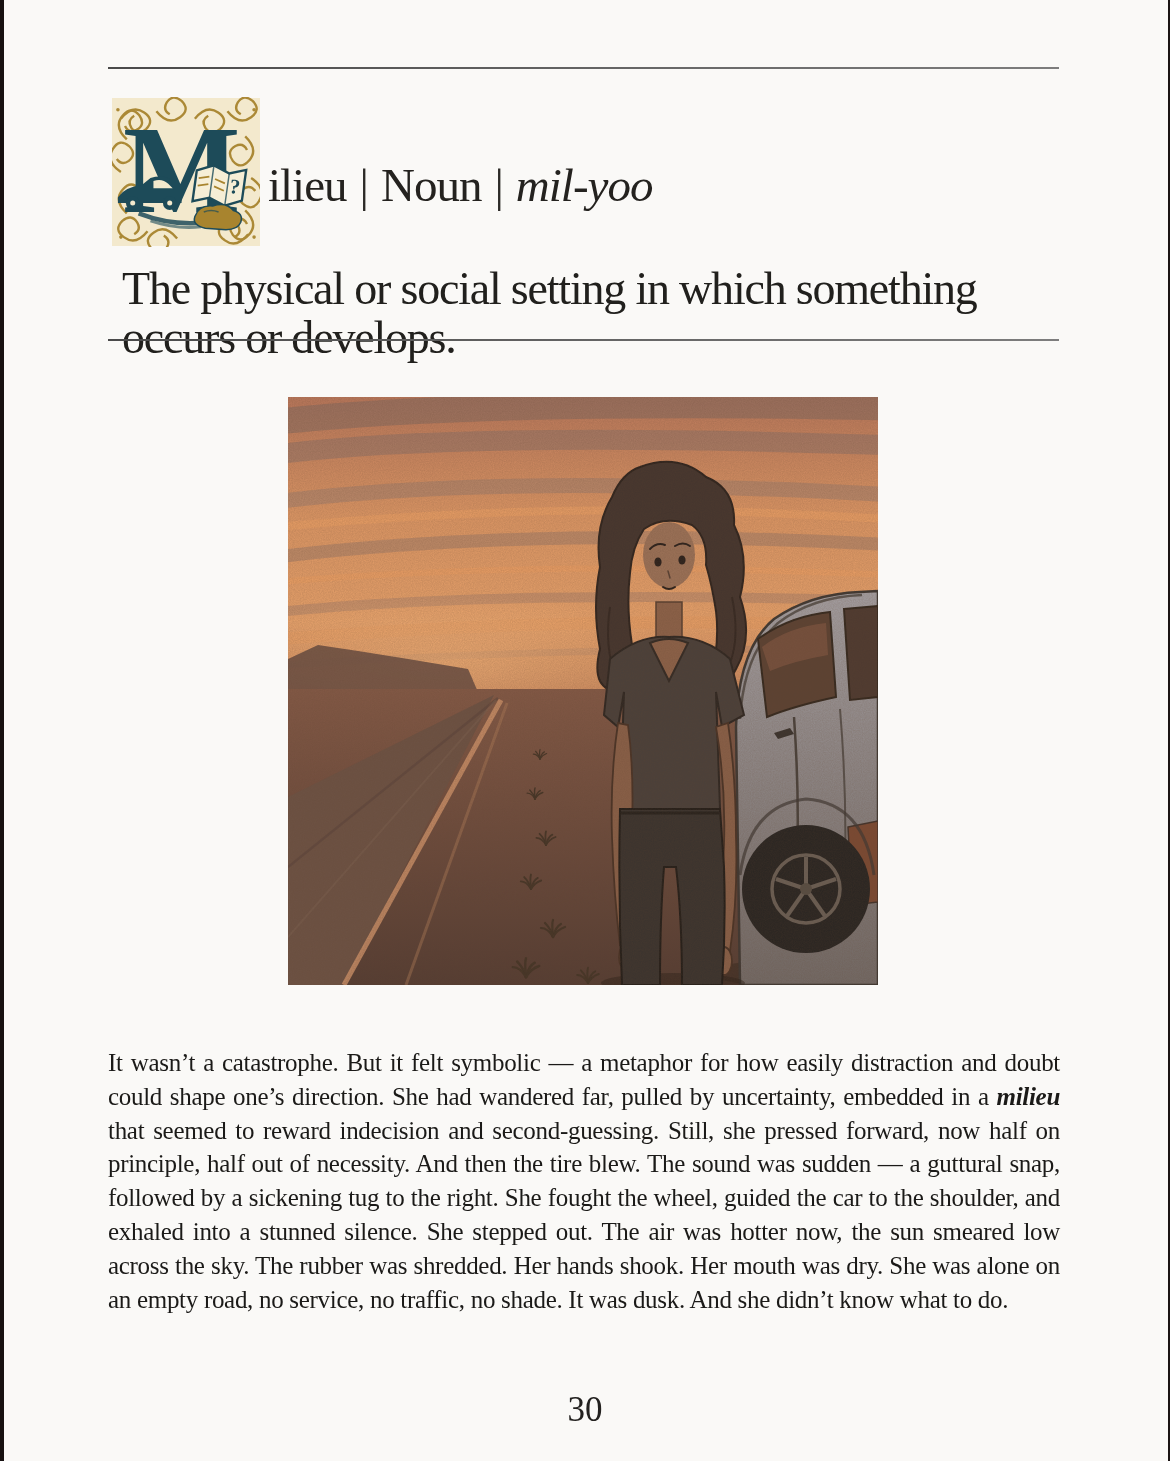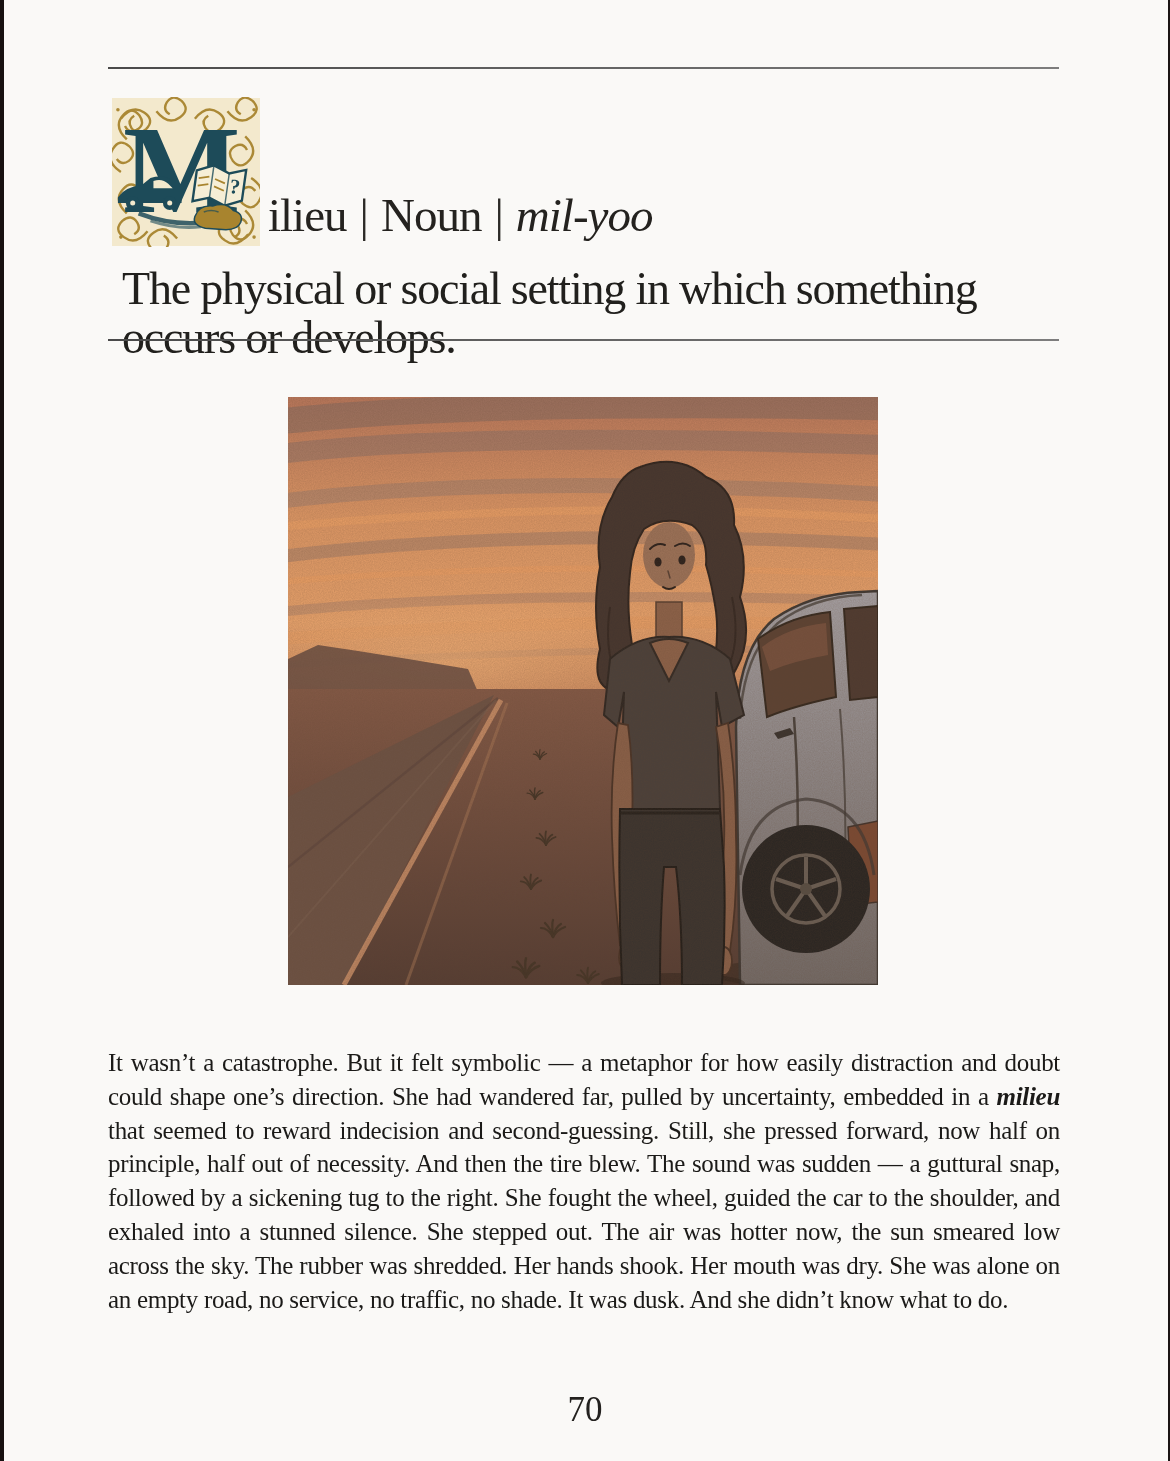--- a/index.html
+++ b/index.html
@@ -12,21 +12,21 @@
     overflow:hidden;
   }
   .edge{position:absolute;top:0;height:1461px;}
   .edge-left{left:0;width:4px;background:#171111;}
   .edge-right{right:0;width:2px;background:#1a1414;}
   .rule{position:absolute;left:108px;width:951px;height:2px;background:linear-gradient(to right,#4a4a4a,#7d7d7d);}
   .top-rule{top:67px;}
   .def-rule{top:339px;}
   .header-row{position:absolute;top:97px;left:112px;display:flex;align-items:flex-end;}
   .dropcap-box{width:148px;height:150px;flex:0 0 auto;}
-  .title{margin-left:8px;margin-bottom:8px;font-size:47px;line-height:1;letter-spacing:-1px;color:#24221f;white-space:nowrap;}
+  .title{margin-left:8px;margin-bottom:38px;font-size:47px;line-height:1;letter-spacing:-1px;color:#24221f;white-space:nowrap;}
   .title .sep{margin:0 13px;color:#2c2a27;}
   .title .pron{font-style:italic;}
   .definition{position:absolute;top:250px;left:108px;width:900px;font-size:46px;line-height:49px;letter-spacing:-1.2px;color:#21201d;}
   .illustration{position:absolute;top:397px;left:288px;width:590px;height:588px;margin:0;}
   .story{position:absolute;top:1046px;left:108px;width:952px;font-size:25px;line-height:33.8px;letter-spacing:-0.3px;text-align:justify;color:#1b1a18;}
   .story .keyword{font-weight:bold;font-style:italic;}
   .page-number{position:absolute;top:1390px;left:0;width:1170px;text-align:center;font-size:35px;color:#23211f;}
 </style>
 </head>
 <body>
@@ -225,13 +225,13 @@
       <path d="M332,412 L432,412 L436,470 Q438,530 434,588 L394,588 Q394,520 388,470 L376,470 Q372,520 372,588 L334,588 Q330,500 332,412 Z" fill="#3a332e" stroke="#241e19" stroke-width="2"></path>
       <path d="M333,416 L431,416" stroke="#241e19" stroke-width="3" opacity="0.8" fill="none"></path>
     </g>
 
     <rect x="0" y="0" width="590" height="588" filter="url(#grain)" opacity="0.45"></rect>
   </svg>
 </figure>
 
 <p class="story" style="margin:0"><span>It wasn’t a catastrophe. But it felt symbolic — a metaphor for how easily distraction and doubt could shape one’s direction. She had wandered far, pulled by uncertainty, embedded in a </span><span class="keyword">milieu</span><span> that seemed to reward indecision and second-guessing. Still, she pressed forward, now half on principle, half out of necessity. And then the tire blew. The sound was sudden — a guttural snap, followed by a sickening tug to the right. She fought the wheel, guided the car to the shoulder, and exhaled into a stunned silence. She stepped out. The air was hotter now, the sun smeared low across the sky. The rubber was shredded. Her hands shook. Her mouth was dry. She was alone on an empty road, no service, no traffic, no shade. It was dusk. And she didn’t know what to do.</span></p>
 
-<div class="page-number">70</div>
+<div class="page-number">30</div>
 
 </body></html>

